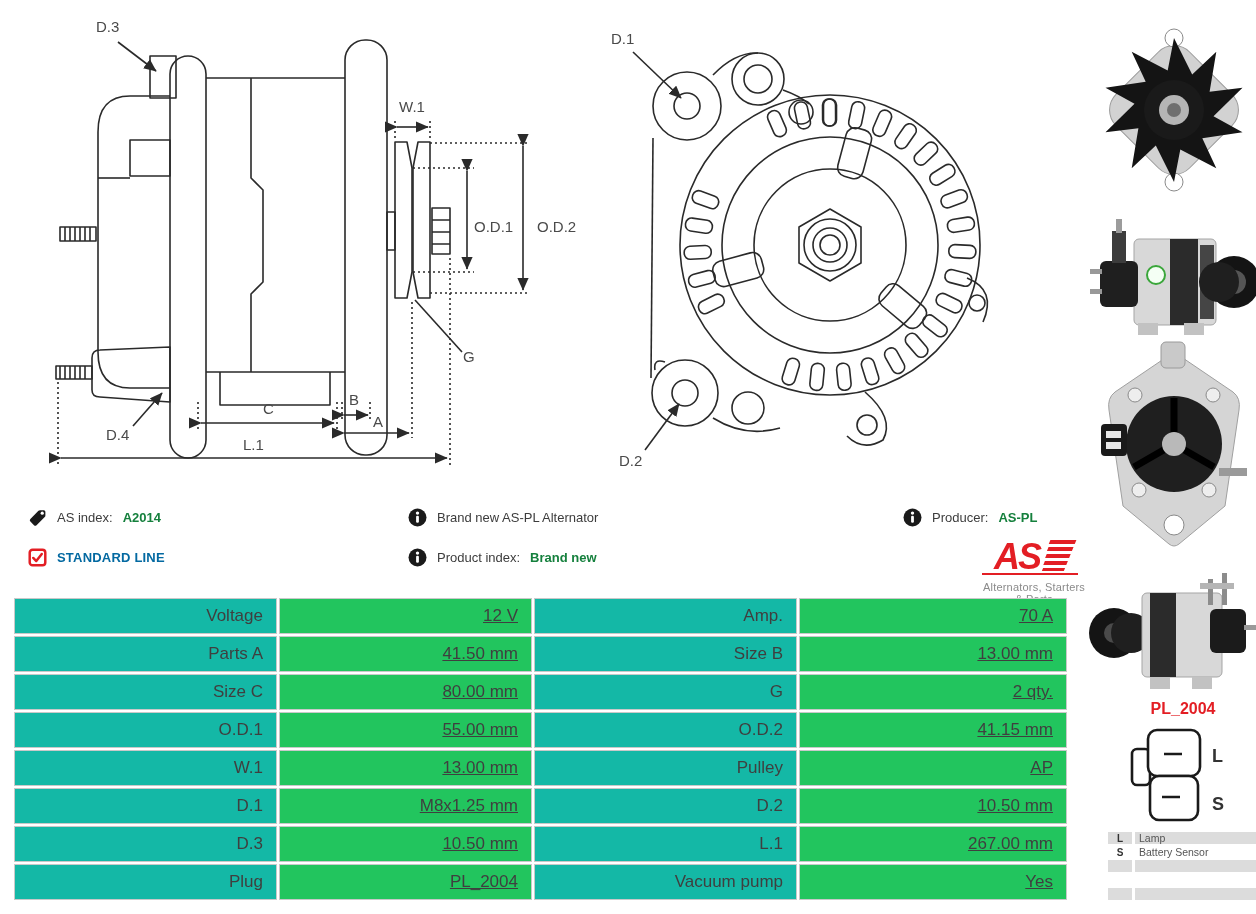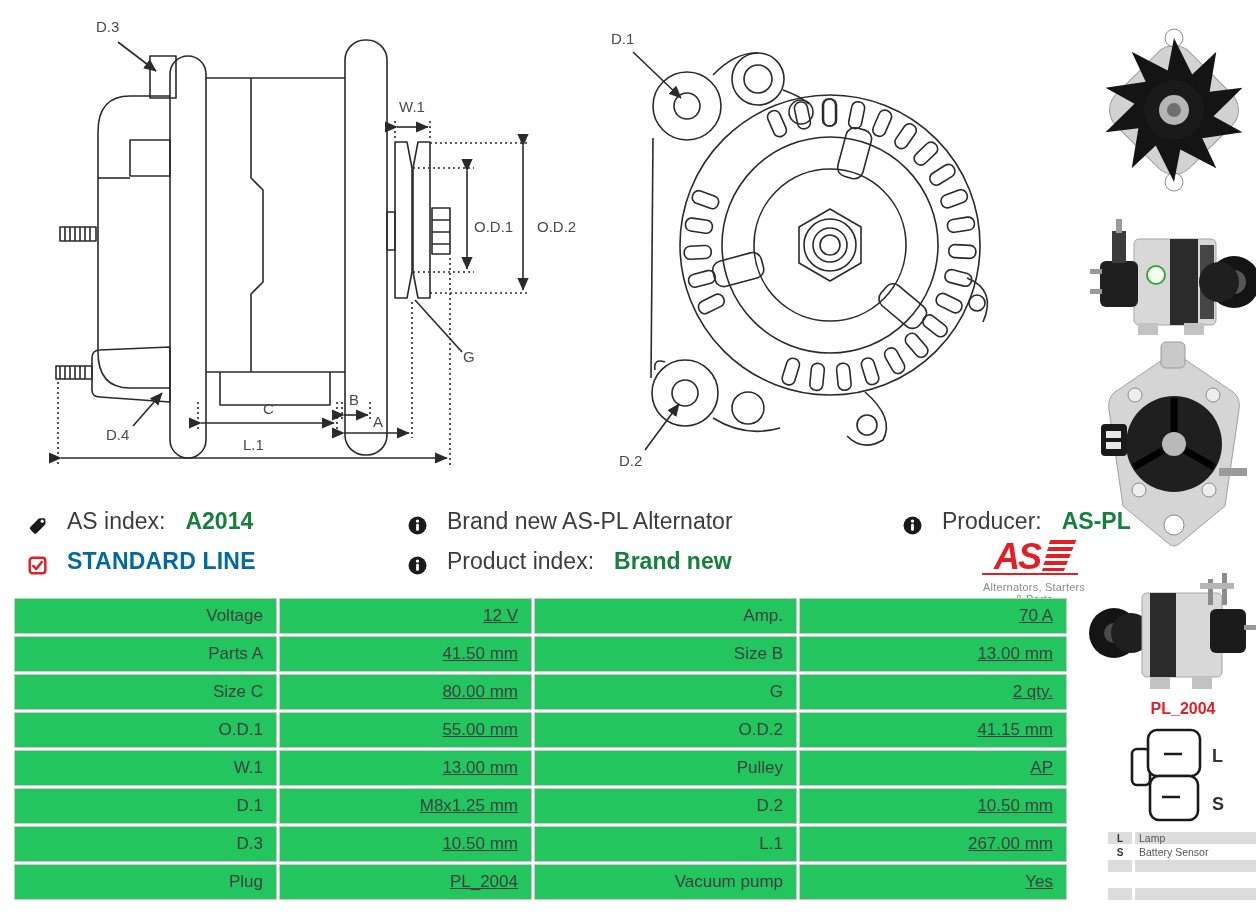--- a/index.html
+++ b/index.html
@@ -5,33 +5,33 @@
   html,body{margin:0;padding:0;background:#ffffff;}
   body{font-family:"Liberation Sans", sans-serif; color:#3d3d3d;}
   .page{position:relative;width:1256px;height:914px;background:#fff;overflow:hidden;}
   svg text{font-family:"Liberation Sans", sans-serif;}
 
   
   .drawing{position:absolute;}
   .dim-label{font-size:15px;fill:#4a4a4a;}
 
   
-  .info-line{position:absolute;display:flex;align-items:flex-end;gap:20px;font-size:23px;color:#3c3c3c;white-space:nowrap;}
+  .info-line{position:absolute;display:flex;align-items:center;gap:10px;font-size:13px;color:#3c3c3c;white-space:nowrap;}
   .info-line b{color:#15803d;}
   .badge-red{color:#0369a1;font-weight:bold;letter-spacing:.2px;}
   .icon18{width:19px;height:19px;flex:0 0 auto;}
 
   
   .logo-wrap{position:absolute;width:110px;text-align:center;}
   .logo-tagline{font-size:11px;color:#8a8a8a;margin-top:1px;letter-spacing:.2px;margin-left:8px;}
 
   
   .spec-table{position:absolute;display:grid;grid-template-columns:263px 253px 263px 268px;grid-auto-rows:36px;gap:2px;}
   .spec-cell{border:1px solid #c9c9c9;display:flex;align-items:center;justify-content:flex-end;font-size:17px;padding-right:13px;}
-  .spec-cell.lbl{background:#22c55e;color:#3f3f3f;}
+  .spec-cell.lbl{background:#14b8a6;color:#3f3f3f;}
   .spec-cell.val{background:#22c55e;color:#3f3f3f;text-decoration:underline;}
 
   
   .photo{position:absolute;}
   .plug-name{position:absolute;width:150px;text-align:center;font-size:16px;font-weight:bold;color:#e31e24;}
   .legend{position:absolute;width:150px;display:flex;flex-direction:column;gap:2px;}
   .legend-row{display:flex;gap:3px;height:12px;}
   .legend-key{width:24px;display:flex;align-items:center;justify-content:center;font-size:10px;font-weight:bold;color:#333;}
   .legend-desc{flex:1;display:flex;align-items:center;font-size:10.5px;color:#555;padding-left:4px;}
   .legend-row.gray .legend-key,.legend-row.gray .legend-desc{background:#dcdcdc;}

